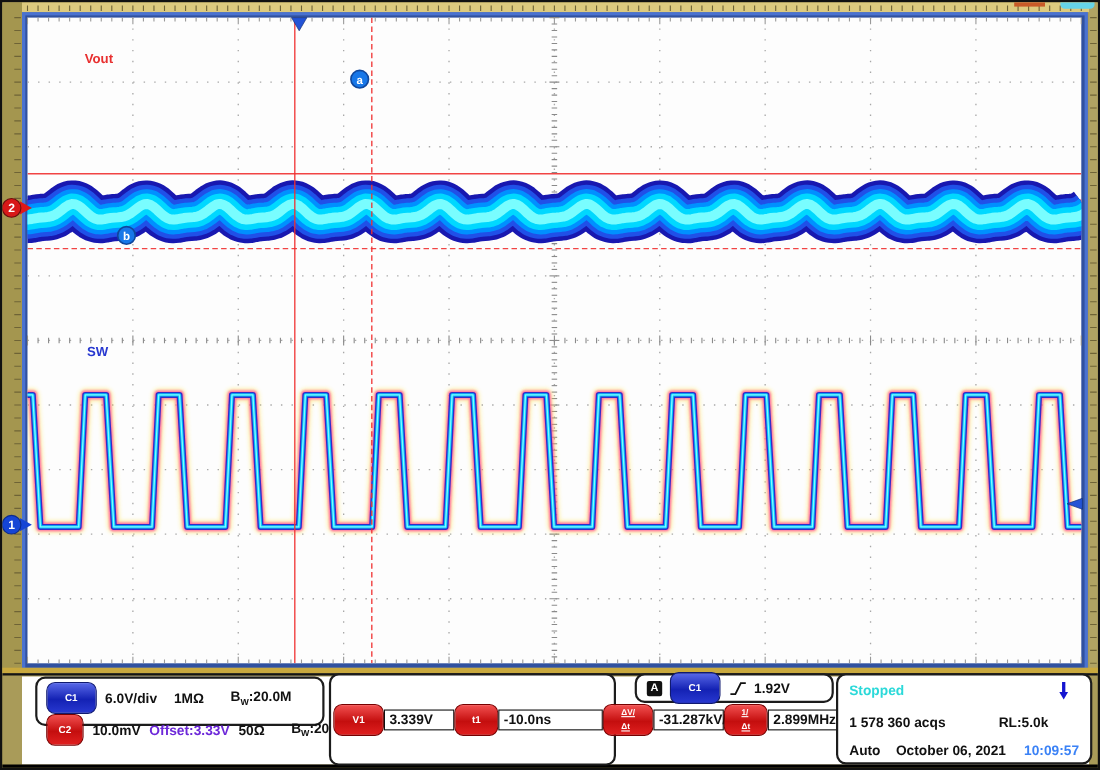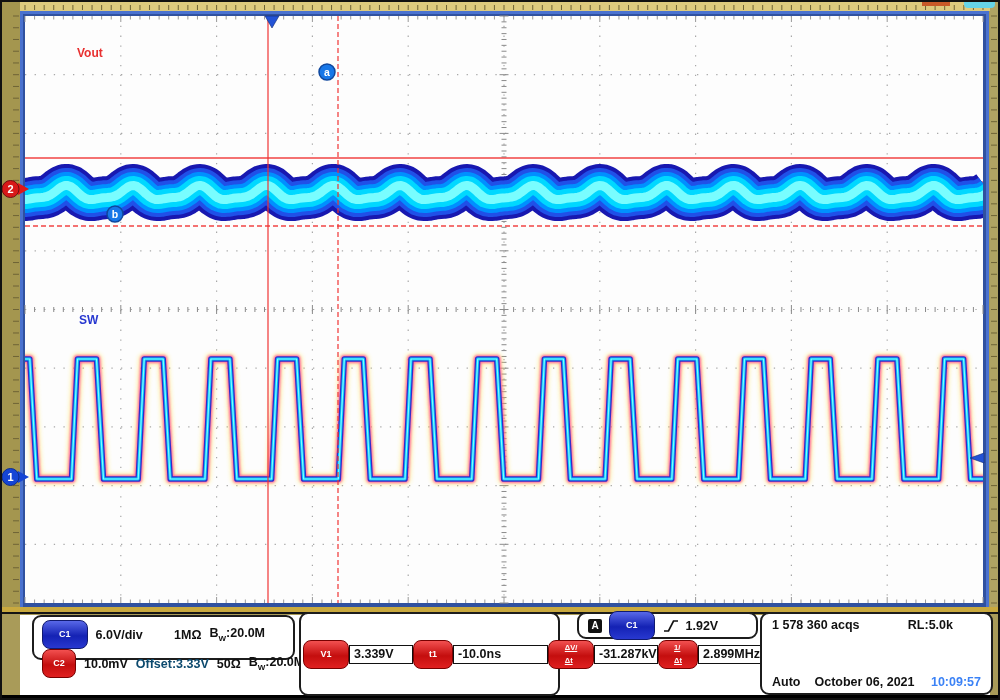--- a/index.html
+++ b/index.html
@@ -15,28 +15,28 @@
   .bottom-strip{position:absolute;left:0;top:693px;width:1000px;height:7px;background:#000;}
   .panel{position:absolute;background:#fff;border:2px solid #1c1c1c;border-radius:9px;box-sizing:border-box;}
   .badge{display:inline-flex;align-items:center;justify-content:center;height:29px;min-width:26px;
     padding:0 16px;border-radius:8px;color:#fff;font-size:9px;font-weight:bold;line-height:13px;box-sizing:border-box;}
   .badge.red{background:linear-gradient(#f25050 0%,#c40e0e 55%,#e02020 100%);border:1px solid #700;}
   .badge.blue{background:linear-gradient(#5868e8 0%,#1422b4 55%,#2838d0 100%);border:1px solid #101a70;}
   .badge.small{font-size:7.5px;text-decoration:underline;}
   .a-badge{display:inline-flex;align-items:center;justify-content:center;width:14px;height:14px;
     background:#111;color:#fff;font-size:10px;font-weight:bold;border-radius:2px;}
   .btxt{font-size:12.5px;font-weight:bold;color:#111;white-space:nowrap;}
-  .gray{color:#0c4a6e;}
+  .gray{color:#6d28d9;}
   .cyan{color:#2bd9d9;}
   .bluetime{color:#3b82f6;}
   sub{font-size:8px;}
   
   .ch-panel{left:30px;top:613px;width:263px;height:45px;padding:3px 8px 3px 8px;display:flex;flex-direction:column;justify-content:space-between;}
   .ch-row{display:flex;align-items:center;gap:8px;}
-  .grp-right{margin-left:auto;display:flex;gap:8px;align-items:center;}
+  .grp-right{margin-left:auto;display:flex;gap:24px;align-items:center;}
   .mr24{margin-right:20px;}
   
   .meas-panel{left:297px;top:610px;width:261px;height:84px;padding:3px 2px;display:flex;flex-direction:row;justify-content:space-between;}
   .meas-row{display:flex;align-items:center;}
   .bcol1{width:46px;display:flex;justify-content:center;}
   .bcol2{width:40px;display:flex;justify-content:center;}
   .vbox{height:17px;border:1.5px solid #111;display:flex;align-items:center;padding-left:4px;
     font-size:12.5px;font-weight:bold;color:#111;box-sizing:content-box;white-space:nowrap;}
   .vbox.c1{width:58px;text-align:right;}
   .vbox.c2{width:89px;}
@@ -808,20 +808,27 @@
     <span class="a-badge">A</span>
     <span class="badge blue">C1</span>
     <svg width="17" height="16">
       <path d="M2 13 H6.5 L11.5 3 H16" stroke="#111" stroke-width="1.7" fill="none"></path>
     </svg>
     <span class="btxt">1.92V</span>
   </div>
 
   <div class="panel tb-panel">
     <div class="tb-row">
+      <span class="btxt cyan">Stopped</span>
+      <svg class="ml-auto" width="12" height="20" style="margin-right:8px;">
+        <rect x="4.5" y="2" width="3" height="10" fill="#1515d0"></rect>
+        <polygon points="2,11 10,11 6,18" fill="#1515d0"></polygon>
+      </svg>
+    </div>
+    <div class="tb-row">
       <span class="btxt">1 578 360 acqs</span>
       <span class="btxt ml-auto" style="margin-right:28px;">RL:5.0k</span>
     </div>
     <div class="tb-row">
       <span class="btxt">Auto</span>
       <span class="btxt" style="margin-left:14px;text-align:right;">October 06, 2021</span>
       <span class="btxt bluetime ml-auto">10:09:57</span>
     </div>
   </div>
 

